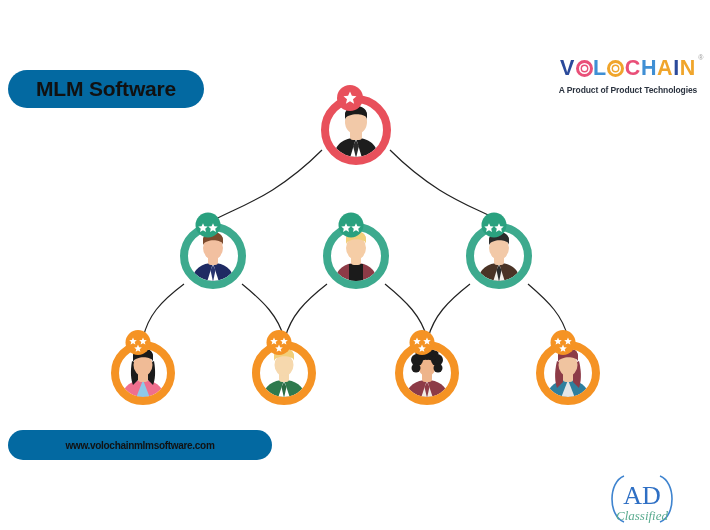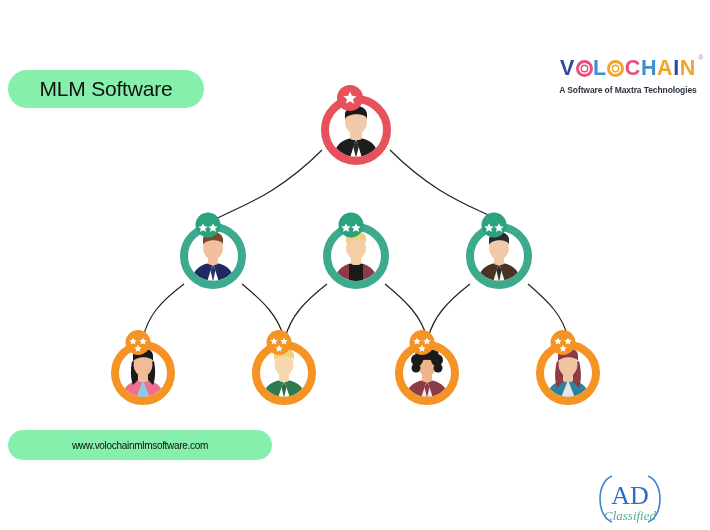--- a/index.html
+++ b/index.html
@@ -14,27 +14,27 @@
     position: relative;
     width: 710px;
     height: 530px;
     background: #ffffff;
     overflow: hidden;
   }
 
   
   .pill {
     position: absolute;
-    background: #86efac;
+    background: #0369a1;
     border-radius: 999px;
     display: flex;
     align-items: center;
     justify-content: center;
     color: #111111;
-    font-weight: normal;
+    font-weight: bold;
     white-space: nowrap;
   }
   #title-pill {
     left: 8px;
     top: 70px;
     width: 196px;
     height: 38px;
     font-size: 21px;
     letter-spacing: -0.2px;
   }
@@ -108,21 +108,21 @@
     font-size: 8.5px;
     font-weight: bold;
     color: #2c3440;
     letter-spacing: -0.1px;
     white-space: nowrap;
   }
 
   
   #ad-badge {
     position: absolute;
-    left: 588px;
+    left: 600px;
     top: 470px;
     width: 84px;
     height: 58px;
   }
   #ad-badge svg { display: block; }
 
   
   #tree-svg {
     position: absolute;
     left: 0;
@@ -372,21 +372,21 @@
 
   <div class="pill" id="url-pill">
     <span>www.volochainmlmsoftware.com</span>
   </div>
 
   <div id="logo">
     <div id="logo-word">
       <span class="l" style="color:#2b4a9b">V</span><span class="ring-o" style="color:#e94f78"></span><span class="l" style="color:#3f8fd4">L</span><span class="ring-o" style="color:#f0a52b"></span><span class="l" style="color:#e94f78">C</span><span class="l" style="color:#3f8fd4">H</span><span class="l" style="color:#f0a52b">A</span><span class="l" style="color:#2b4a9b">I</span><span class="l" style="color:#f0a52b">N</span>
       <span id="logo-reg">®</span>
     </div>
-    <div id="logo-tag">A Software of Maxtra Technologies</div>
+    <div id="logo-tag">A Product of Product Technologies</div>
   </div>
 
   <div id="ad-badge">
     <svg width="84" height="58" viewBox="0 0 84 58" xmlns="http://www.w3.org/2000/svg">
       <path d="M24 6 C8 12 8 46 24 52" fill="none" stroke="#3f84cf" stroke-width="1.6"></path>
       <path d="M60 6 C76 12 76 46 60 52" fill="none" stroke="#3f84cf" stroke-width="1.6"></path>
       <text x="42" y="34" text-anchor="middle" font-family="'Liberation Serif', serif" font-size="26" fill="#2e6fc4">AD</text>
       <text x="42" y="50" text-anchor="middle" font-family="'Liberation Serif', serif" font-size="13" font-style="italic" fill="#5aab8f">Classified</text>
     </svg>
   </div>

